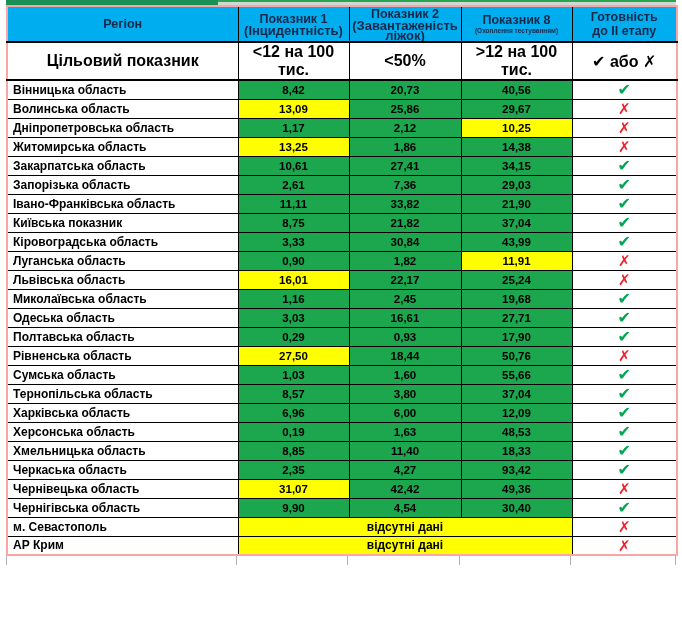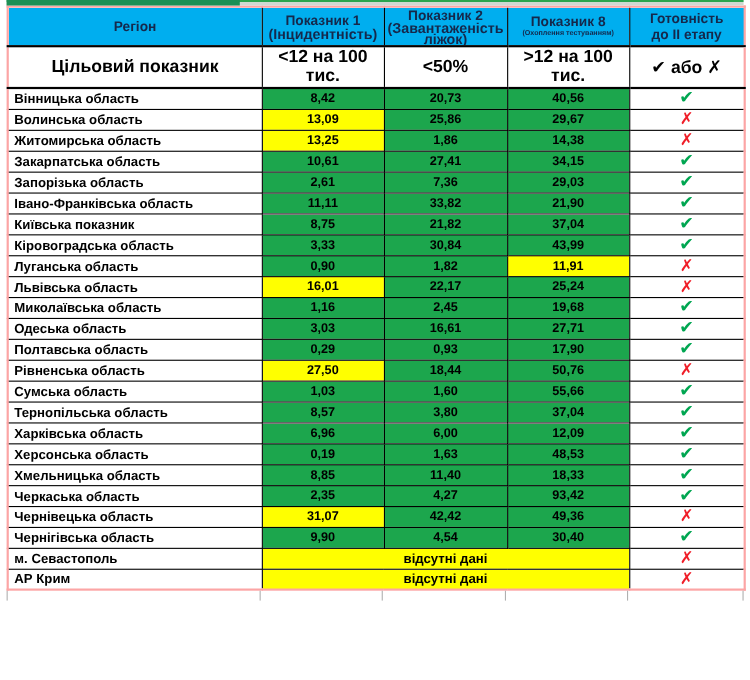--- a/index.html
+++ b/index.html
@@ -106,20 +106,27 @@
         <td><span class="check">✔</span></td>
       </tr>
       <tr>
         <td class="row-label">Волинська область</td>
         <td class="yellow">13,09</td>
         <td class="green">25,86</td>
         <td class="green">29,67</td>
         <td><span class="cross">✗</span></td>
       </tr>
       <tr>
+        <td class="row-label">Дніпропетровська область</td>
+        <td class="green">1,17</td>
+        <td class="green">2,12</td>
+        <td class="yellow">10,25</td>
+        <td><span class="cross">✗</span></td>
+      </tr>
+      <tr>
         <td class="row-label">Житомирська область</td>
         <td class="yellow">13,25</td>
         <td class="green">1,86</td>
         <td class="green">14,38</td>
         <td><span class="cross">✗</span></td>
       </tr>
       <tr>
         <td class="row-label">Закарпатська область</td>
         <td class="green">10,61</td>
         <td class="green">27,41</td>

